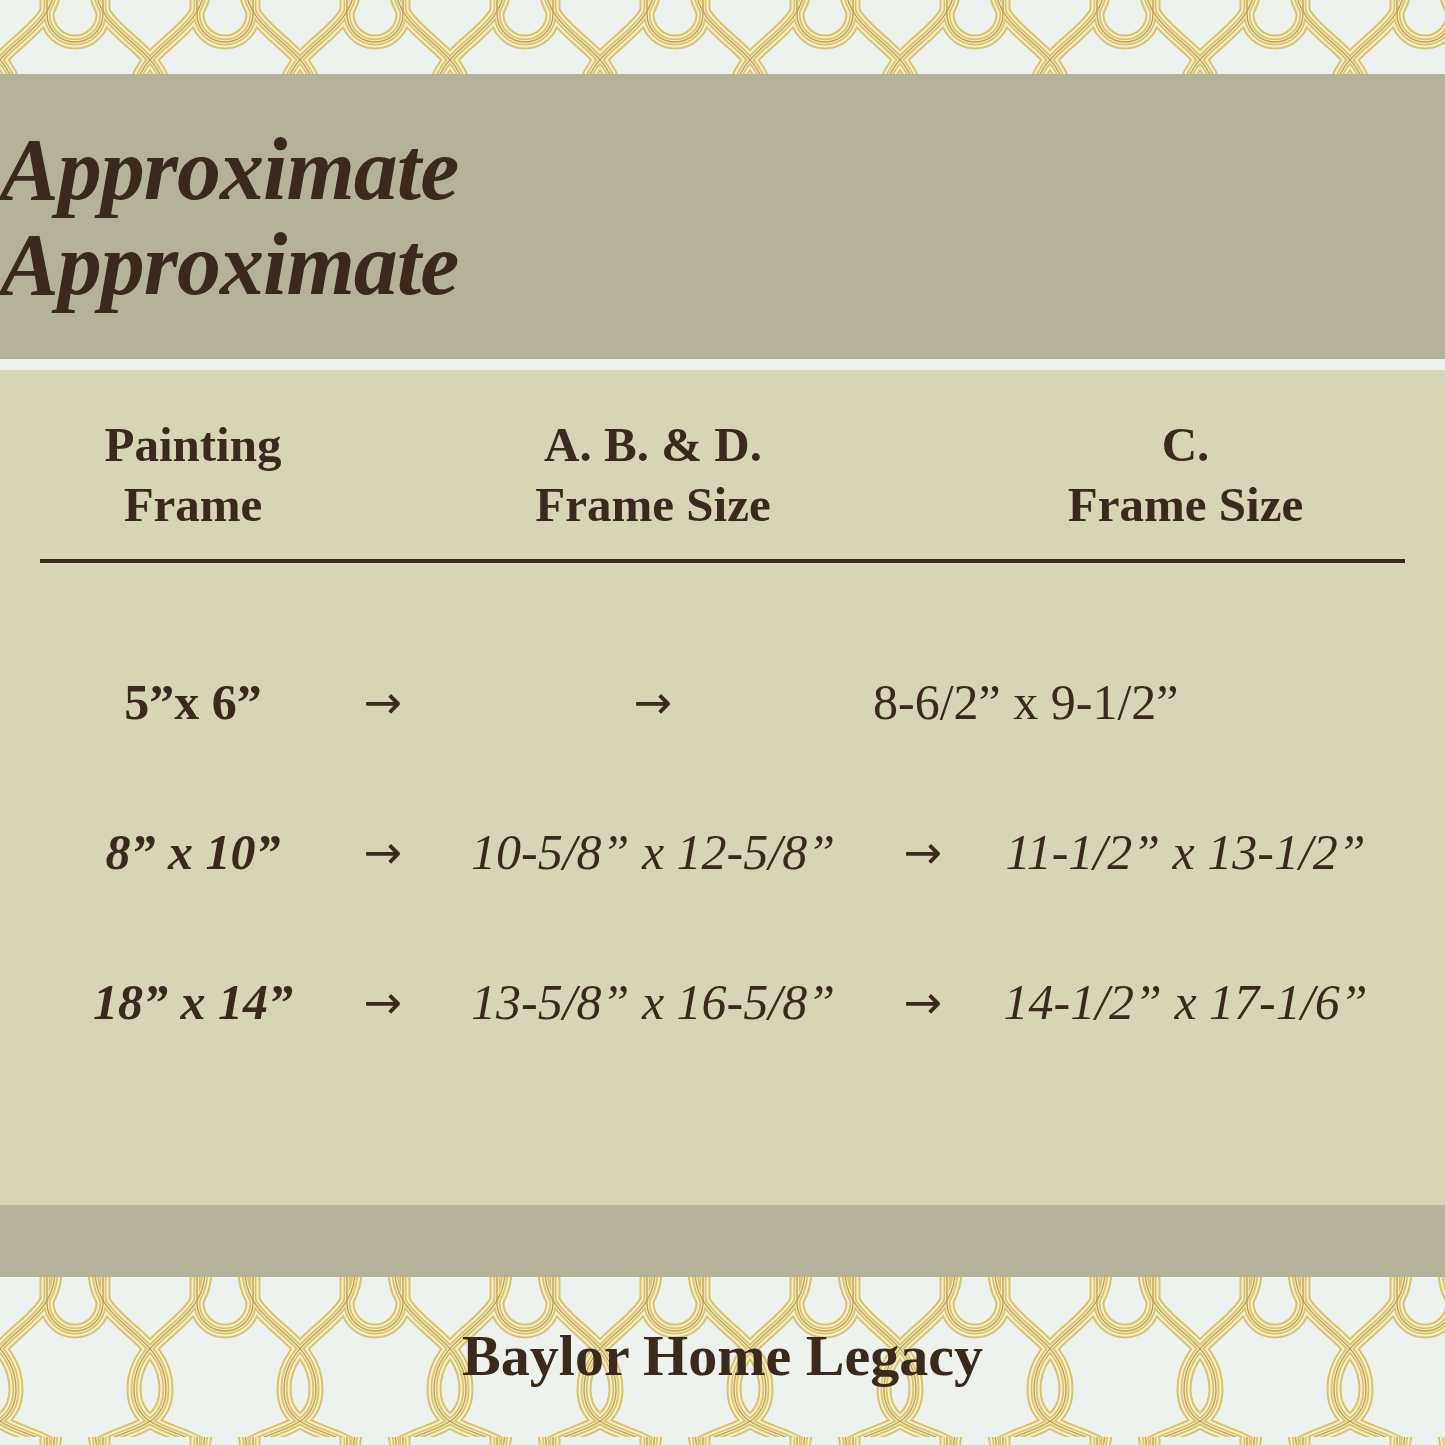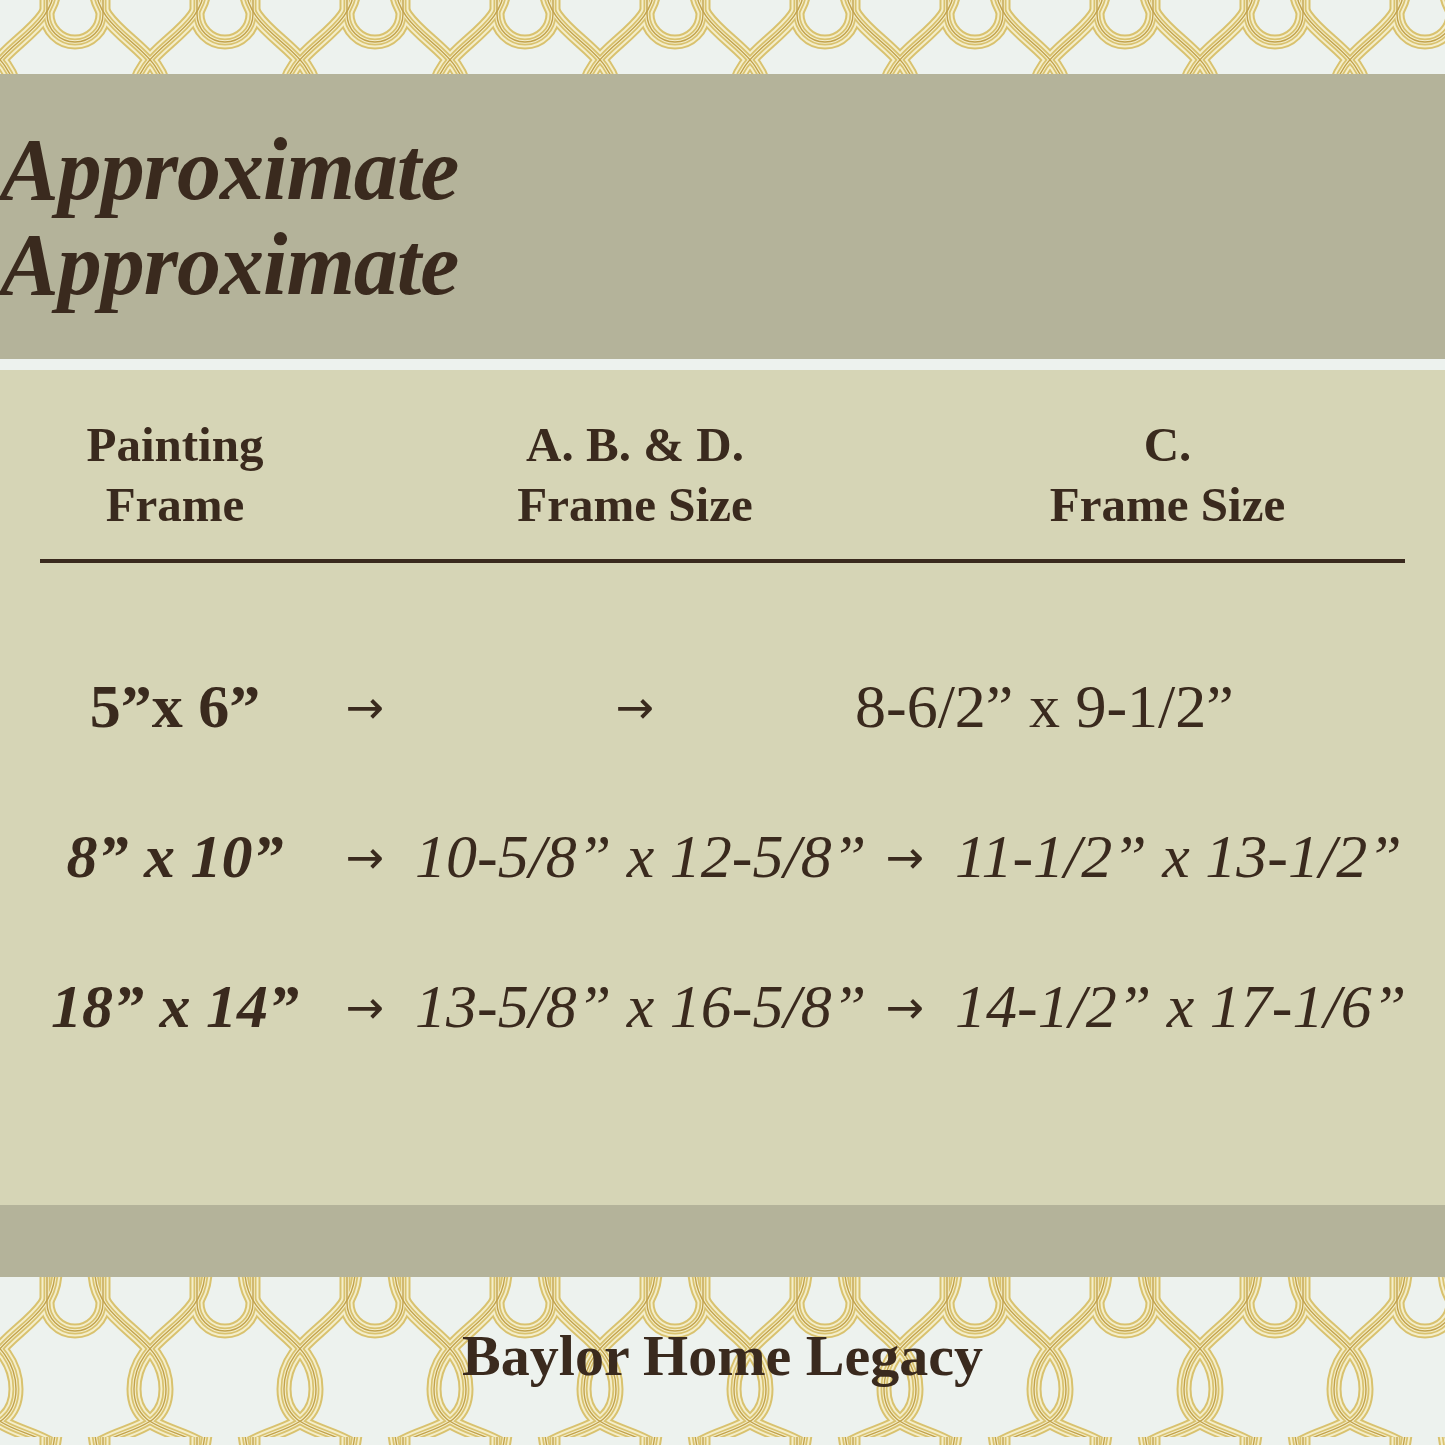--- a/index.html
+++ b/index.html
@@ -42,42 +42,42 @@
   }
   .title span{display:block;}
 
   .panel{
     position:absolute;left:0;top:370px;width:1445px;height:835px;
     background:var(--panel);z-index:1;
   }
   .thead,.tr{
     display:grid;
     grid-template-columns:280px 100px 440px 100px 425px;
-    padding-left:35px;
+    padding-left:53px;
     align-items:center;
   }
   .thead{margin-top:45px;}
   .th{
     text-align:center;
     font-weight:bold;
     font-size:49px;line-height:60px;
     color:var(--ink);
   }
   .th span{display:block;}
   .rule{
     margin:24px 40px 0 40px;
     border-top:4px solid var(--ink);
     height:0;
   }
   .tr{height:62px;}
   .tr.first{margin-top:108px;}
   .tr + .tr{margin-top:88px;font-style:italic;}
   .td{
     text-align:center;
-    font-size:62px;
+    font-size:50px;
     color:var(--ink);
     white-space:nowrap;
   }
   .td.size{font-weight:bold;}
   .td.arrow{font-size:46px;font-family:"DejaVu Sans", sans-serif;font-weight:normal;}
 
   .band-footer{
     position:absolute;left:0;top:1205px;width:1445px;height:72px;
     background:var(--band);z-index:1;
   }

